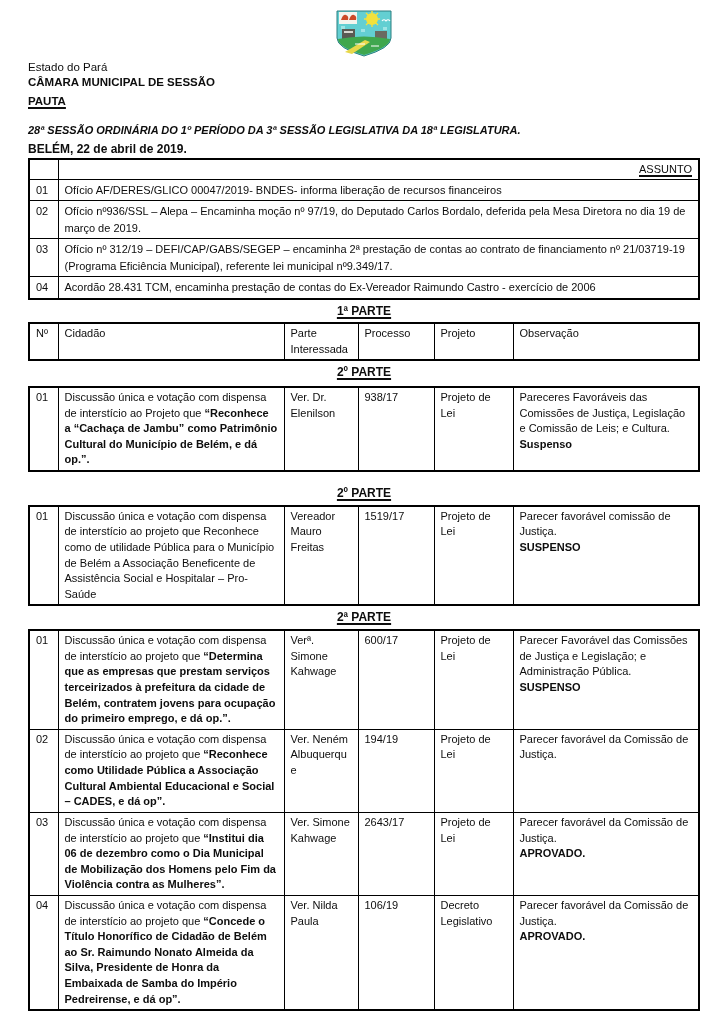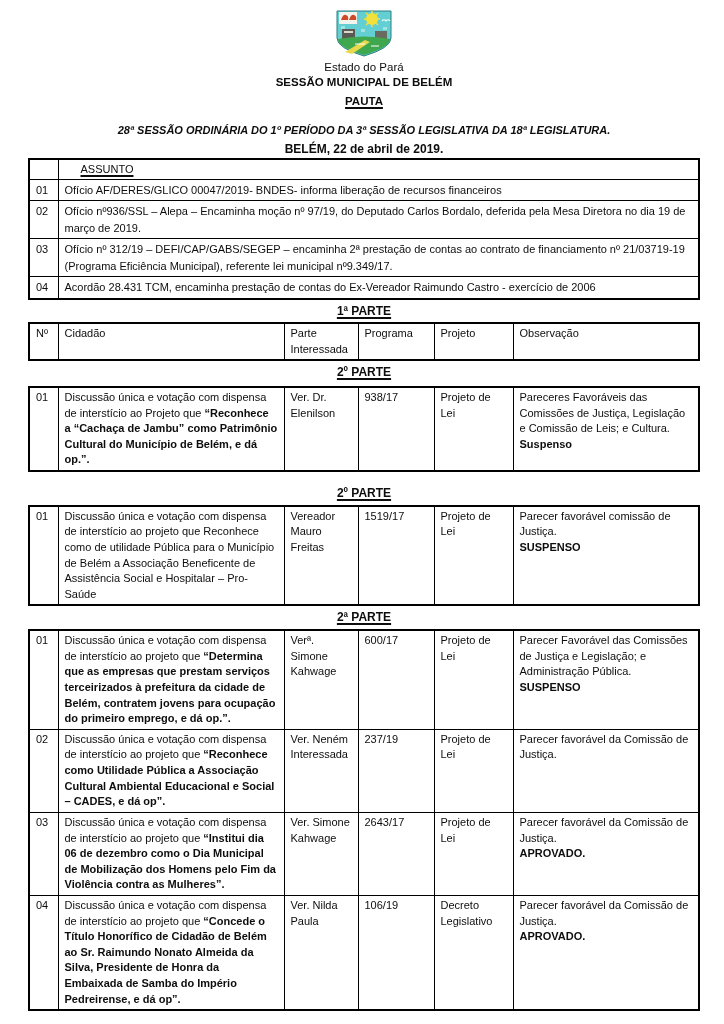--- a/index.html
+++ b/index.html
@@ -9,21 +9,21 @@
     background: #ffffff;
     color: #0d0d0d;
     font-family: "Liberation Sans", sans-serif;
     font-size: 11px;
     line-height: 1.4;
     overflow: hidden;
   }
   .page { padding: 8px 24px 0 28px; }
 
   
-  .doc-header { text-align: center; }
+  .doc-header { text-align: left; }
   .crest { display: block; margin: 2px auto 3px auto; }
   .hdr-line { line-height: 1.25; }
   .state { font-size: 11.5px; }
   .org { font-size: 11.5px; font-weight: bold; margin-top: 1px; }
   .u { text-decoration: underline; text-decoration-thickness: 1.5px; text-underline-offset: 2px; }
   .doc-title { font-size: 11.5px; font-weight: bold; margin: 3px 0 3px 0; }
   .session { font-size: 11px; font-weight: bold; margin-top: 14px; font-style: italic; }
   .dateline { font-size: 12px; font-weight: bold; margin-top: 3px; }
   .expediente-h { font-size: 11.5px; font-weight: bold; margin: 6px 0 4px 0; }
 
@@ -36,21 +36,21 @@
   }
   table.tbl td, table.tbl th {
     border: 1.5px solid #000;
     padding: 2px 6px;
     vertical-align: top;
     text-align: left;
     font-weight: normal;
     overflow-wrap: break-word;
   }
   .exp-tbl td { font-weight: bold; line-height: 1.5; }
-  .exp-tbl .assunto-hdr { text-align: left; padding: 1px 22px; }
+  .exp-tbl .assunto-hdr { text-align: right; padding: 1px 6px; }
   .numcol { text-align: center; padding-left: 2px; padding-right: 2px; }
   .just { text-align: justify; }
   .part-title { text-align: center; font-weight: bold; font-size: 12px; margin: 3px 0 3px 0; }
   .cols-tbl th { padding: 2px 6px; }
   .data-tbl td { line-height: 1.42; }
   .materia { text-align: justify; margin-top: 14px; }
   .b { font-weight: bold; }
   .status { display: block; font-weight: bold; }
   .num-low { padding-top: 18px; }
   .gap-md { margin-top: 13px; }
@@ -74,21 +74,21 @@
       <rect x="26" y="19" width="4" height="3" fill="#9fe4e4"></rect>
       <rect x="48" y="17" width="4" height="3" fill="#9fe4e4"></rect>
       <rect x="7" y="19" width="13" height="11" fill="#5a5a52"></rect>
       <rect x="9" y="21" width="9" height="2" fill="#d8d8d0"></rect>
       <rect x="40" y="21" width="12" height="8" fill="#6a6a60"></rect>
       <path d="M3,29 Q29,24 55,29 L55,29 Q55,37 29,45 Q3,37 3,29 Z" fill="#3fa74e"></path>
       <polygon points="10,42 30,30 35,32 17,44" fill="#e8d84a"></polygon>
       <path d="M20,34 h10 M36,36 h8" stroke="#ffffff" stroke-width="1"></path>
     </svg>
     <div class="hdr-line state">Estado do Pará</div>
-    <div class="hdr-line org">SESSÃO MUNICIPAL DE BELÉM</div>
+    <div class="hdr-line org">CÂMARA MUNICIPAL DE SESSÃO</div>
     <div class="doc-title"><span class="u">PAUTA</span></div>
     <div class="session">28ª SESSÃO ORDINÁRIA DO 1º PERÍODO DA 3ª SESSÃO LEGISLATIVA DA 18ª LEGISLATURA.</div>
     <div class="dateline">BELÉM, 22 de abril de 2019.</div>
   </div>
 
   <table class="tbl exp-tbl">
     <colgroup>
         <col style="width:29px">
         <col>
       </colgroup>
@@ -125,21 +125,21 @@
         <col style="width:74px">
         <col style="width:76px">
         <col style="width:79px">
         <col>
       </colgroup>
     <tbody>
         <tr>
       <th>Nº</th>
       <th>Cidadão</th>
       <th>Parte Interessada</th>
-      <th>Programa</th>
+      <th>Processo</th>
       <th>Projeto</th>
       <th>Observação</th>
     </tr>
   </tbody>
     </table>
 
   <div class="part-title"><span class="u">2º PARTE</span></div>
 
   <table class="tbl data-tbl gap-sm">
     <colgroup>
@@ -201,22 +201,22 @@
       <td class="numcol">01</td>
       <td class="materia"><span>Discussão única e votação com dispensa de interstício ao projeto que </span><span class="b">“Determina que as empresas que prestam serviços terceirizados à prefeitura da cidade de Belém, contratem jovens para ocupação do primeiro emprego, e dá op.”.</span></td>
       <td>Verª. Simone Kahwage</td>
       <td>600/17</td>
       <td>Projeto de Lei</td>
       <td><span>Parecer Favorável das Comissões de Justiça e Legislação; e Administração Pública.</span><span class="status">SUSPENSO</span></td>
     </tr>
     <tr>
       <td class="numcol">02</td>
       <td class="materia"><span>Discussão única e votação com dispensa de interstício ao projeto que </span><span class="b">“Reconhece como Utilidade Pública a Associação Cultural Ambiental Educacional e Social – CADES, e dá op”.</span></td>
-      <td>Ver. Neném Interessada</td>
-      <td>237/19</td>
+      <td>Ver. Neném Albuquerque</td>
+      <td>194/19</td>
       <td>Projeto de Lei</td>
       <td><span>Parecer favorável da Comissão de Justiça.</span><span class="status"></span></td>
     </tr>
     <tr>
       <td class="numcol">03</td>
       <td class="materia"><span>Discussão única e votação com dispensa de interstício ao projeto que </span><span class="b">“Institui dia 06 de dezembro como o Dia Municipal de Mobilização dos Homens pelo Fim da Violência contra as Mulheres”.</span></td>
       <td>Ver. Simone Kahwage</td>
       <td>2643/17</td>
       <td>Projeto de Lei</td>
       <td><span>Parecer favorável da Comissão de Justiça.</span><span class="status">APROVADO.</span></td>

